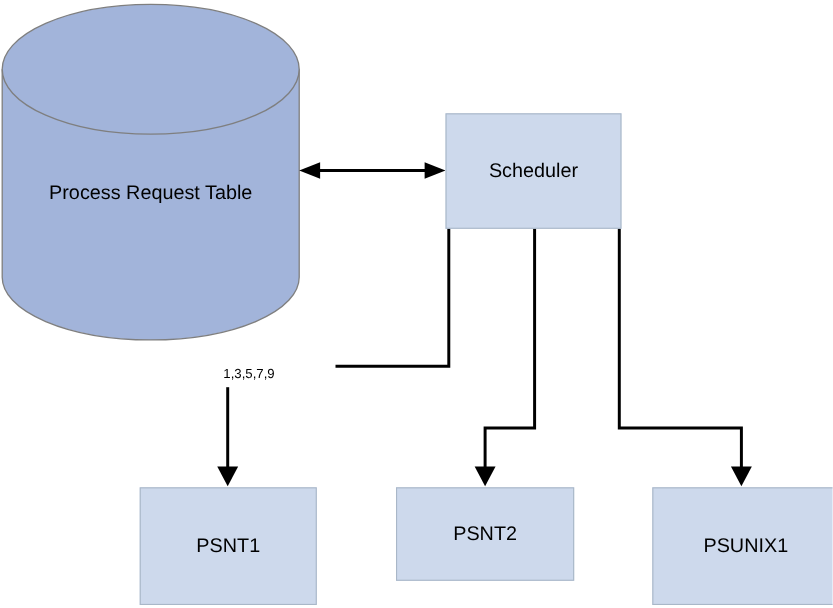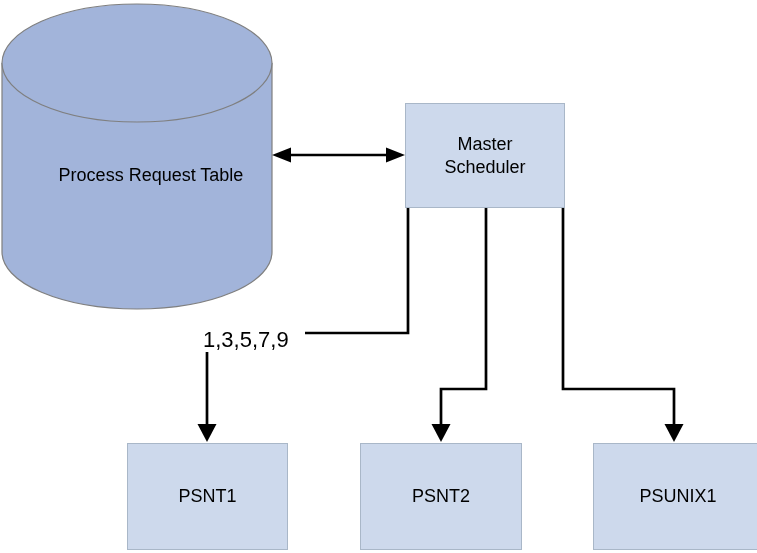--- a/index.html
+++ b/index.html
@@ -22,32 +22,32 @@
   .box {
     position:absolute; z-index:2;
     background: var(--node-fill, #cdd9ec);
     border:1.5px solid var(--node-border, #a9b7c8);
     box-sizing:border-box;
     display:flex; align-items:center; justify-content:center;
     font-size:18px; line-height:23px; text-align:center;
   }
   .master  { left:405px; top:103px; width:160px; height:105px; }
   .psnt1   { left:127px; top:443px; width:161px; height:107px; }
-  .psnt2   { left:360px; top:443px; width:162px; height:107px; }
+  .psnt2   { left:360px; top:443px; width:162px; height:85px; }
   .psunix1 { left:593px; top:443px; width:170px; height:107px; }
 
   
   .db-label {
     position:absolute; z-index:2;
-    left:14px; top:164px; width:274px;
+    left:0; top:164px; width:274px;
     text-align:center; font-size:18px; line-height:23px;
   }
   .edge-label {
     position:absolute; z-index:2;
-    font-size:22px; line-height:18px; white-space:nowrap;
+    font-size:12px; line-height:18px; white-space:nowrap;
   }
   .edge-label.left { left:203px; top:331px; }
   .edge-label.mid  { left:438px; top:324px; background:var(--bg,#ffffff); padding:5px 3px 8px 3px; }
 </style>
 </head>
 <body>
 
 <div class="canvas">
 
   <svg class="layer" width="757" height="553" viewBox="0 0 757 553">
@@ -79,21 +79,20 @@
       <polygon class="arrowhead" points="674,442 664.5,424 683.5,424"></polygon>
     </g>
   </svg>
 
   <div class="db-label">
     <div>Process Request Table</div>
   </div>
 
   <div class="box master">
     <div>
-      <div>Master</div>
       <div>Scheduler</div>
     </div>
   </div>
 
   <div class="edge-label left">1,3,5,7,9</div>
 
   <div class="box psnt1">
     <span>PSNT1</span>
   </div>
   <div class="box psnt2">

